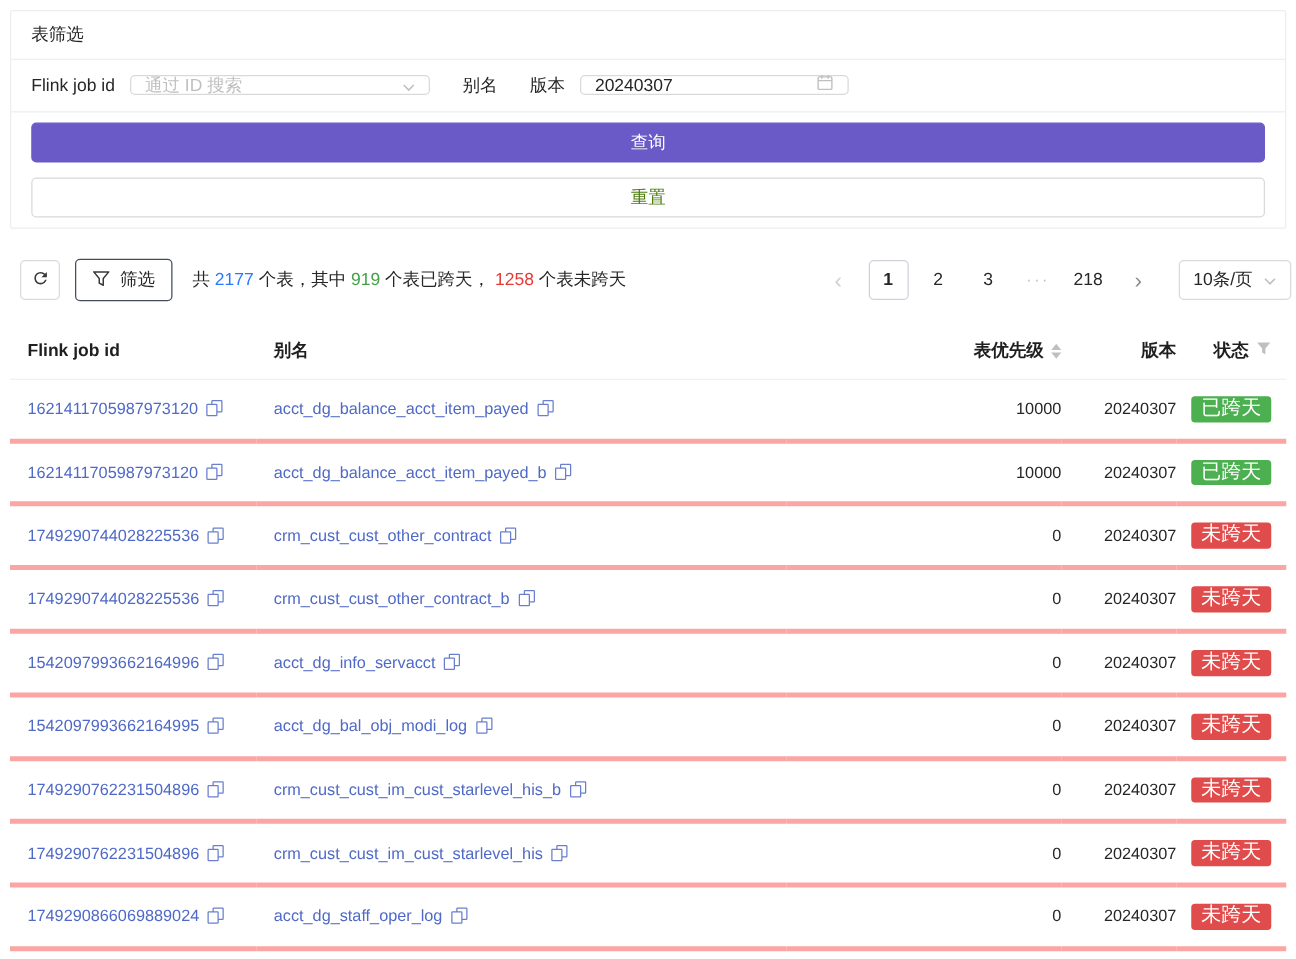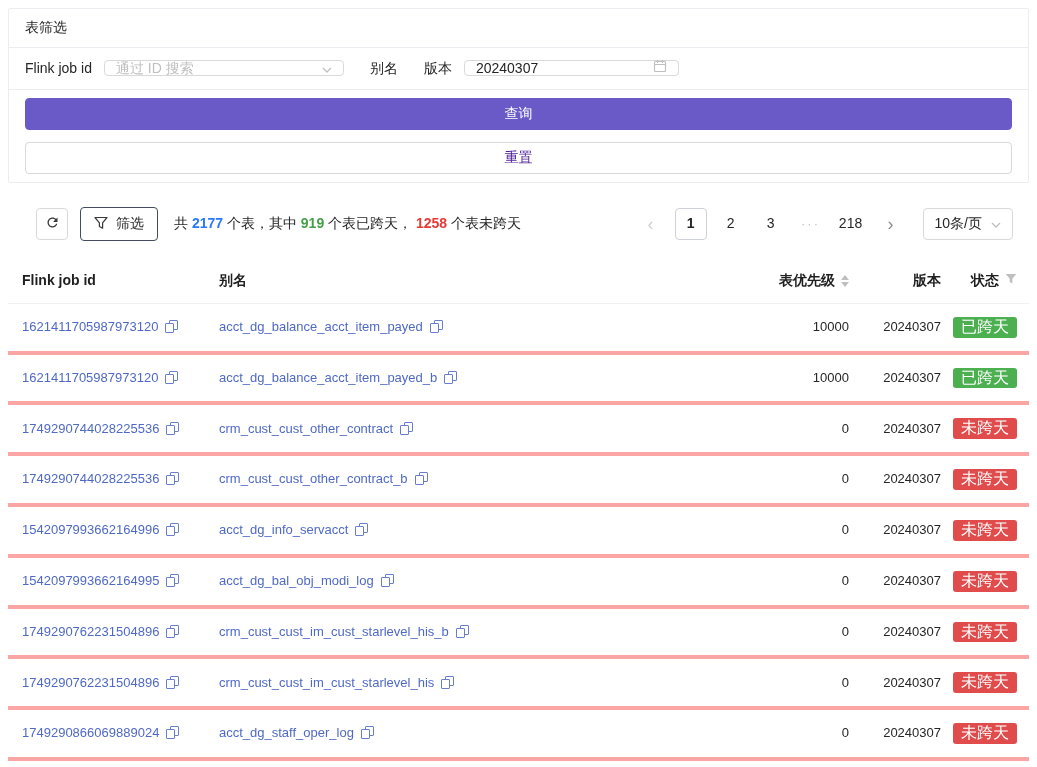--- a/index.html
+++ b/index.html
@@ -16,32 +16,32 @@
   .card-title{padding:9px 16px;font-size:14px;border-bottom:1px solid #ebedf0;}
   .filter-row{display:flex;align-items:center;gap:26px;padding:11px 16px;border-bottom:1px solid #ebedf0;}
   .field{display:flex;align-items:center;gap:12px;}
   .field .lbl{white-space:nowrap;}
   .select-box,.date-box{width:240px;height:16px;border:1px solid #d9d9d9;border-radius:4px;background:#fff;
     display:flex;align-items:center;justify-content:space-between;padding:0 11px;cursor:pointer;}
   .date-box{width:215px;}
   .placeholder{color:#bfbfbf;overflow:hidden;white-space:nowrap;}
   .date-box input{border:0;outline:none;width:160px;font:14px "Liberation Sans",sans-serif;color:#262626;padding:0;background:transparent;}
   .actions-row{display:flex;justify-content:flex-end;gap:12px;padding:8px 16px;flex-direction:column;}
-  .btn{height:32px;padding:0 15px;border:1px solid #d9d9d9;border-radius:4px;background:#fff;color:#4c1d95;
+  .btn{height:32px;padding:0 15px;border:1px solid #d9d9d9;border-radius:4px;background:#fff;color:#4d7c0f;
     font:14px "Liberation Sans",sans-serif;cursor:pointer;}
   .btn.primary{background:var(--primary);border-color:var(--primary);color:#fff;}
 
   
-  .toolbar{margin:24px 24px 0;display:flex;align-items:center;padding-left:12px;}
+  .toolbar{margin:24px 4px 0;display:flex;align-items:center;padding-left:12px;}
   .icon-btn{width:32px;height:32px;border:1px solid #d9d9d9;border-radius:4px;background:#fff;
     display:flex;align-items:center;justify-content:center;cursor:pointer;}
   .filter-btn{margin-left:12px;height:34px;padding:0 13px;border:1px solid #454c5e;border-radius:4px;background:#fff;
     display:flex;align-items:center;gap:8px;font:14px "Liberation Sans",sans-serif;cursor:pointer;color:#262626;}
   .summary{margin-left:16px;font-size:14px;white-space:nowrap;}
-  .summary b{font-weight:700;}
+  .summary b{font-weight:400;}
   .n-blue{color:var(--num_blue);} .n-green{color:var(--num_green);} .n-red{color:var(--num_red);}
   .toolbar-right{margin-left:auto;}
 
   
   .pagination{display:flex;align-items:center;gap:8px;font-size:14px;}
   .page-item{min-width:32px;height:32px;display:flex;align-items:center;justify-content:center;
     border-radius:4px;cursor:pointer;color:#262626;padding:0 4px;}
   .page-item.active{border:1px solid #cfd2da;font-weight:600;}
   .page-item.arrow{color:#8c8c8c;font-size:18px;}
   .page-item.arrow.disabled{color:#d0d0d0;cursor:default;}

